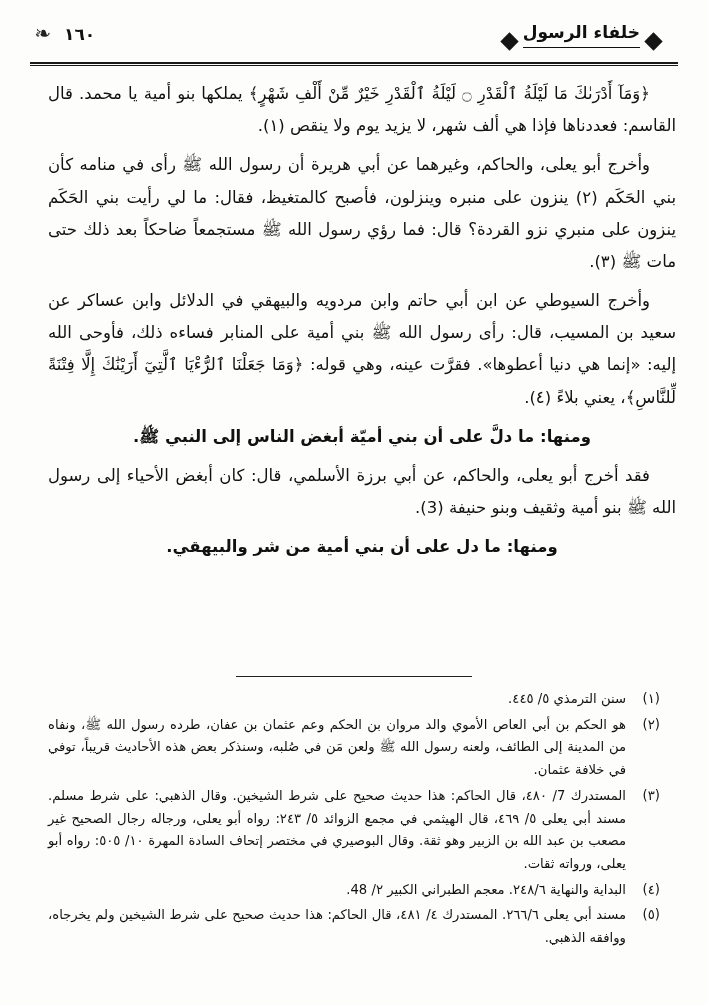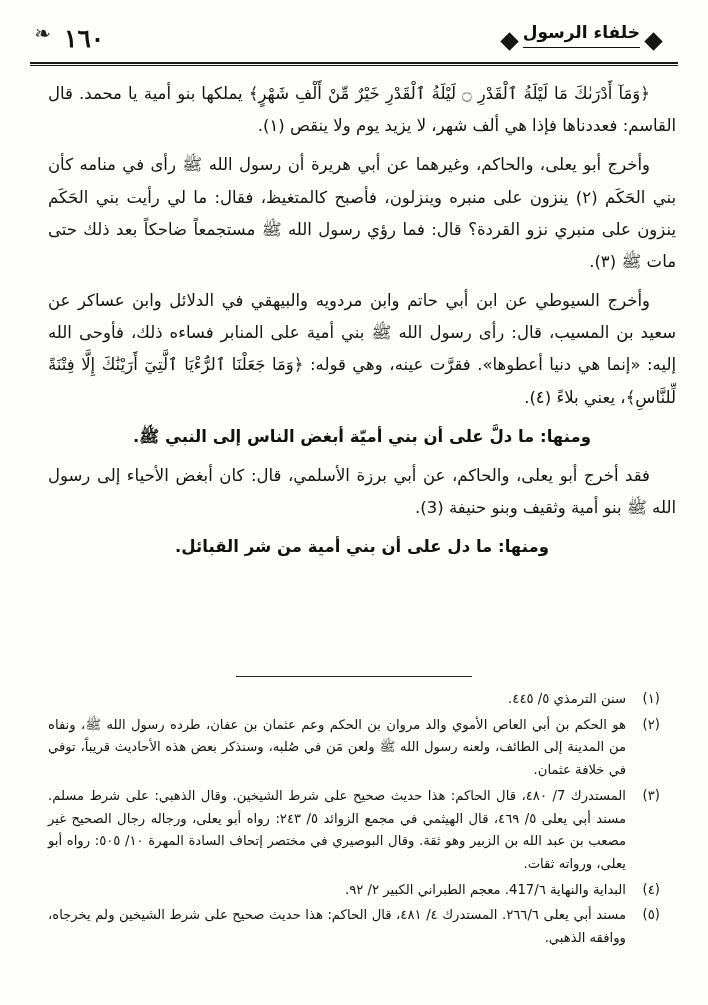--- a/index.html
+++ b/index.html
@@ -66,25 +66,24 @@
     letter-spacing: 0px;
     color: #101010;
     border-bottom: 1px solid #101010;
     padding-bottom: 1px;
     line-height: 1.5;
   }
   .page-number {
     position: absolute;
     top: 6px;
     left: 34px;
-    font-size: 25px;
+    font-size: 17px;
     font-weight: bold;
     color: #111;
     letter-spacing: 1px;
-    font-family: Liberation Serif, serif;
   }
   .corner-orn {
     position: absolute;
     top: 0px;
     left: 0px;
     width: 26px;
     height: 30px;
     color: #222;
     font-size: 20px;
     line-height: 30px;
@@ -165,41 +164,41 @@
     <div class="corner-orn">❧</div>
     <div class="header-rule"></div>
   </div>
 
   <div class="body">
     <p class="para indent">﴿وَمَآ أَدْرَىٰكَ مَا لَيْلَةُ ٱلْقَدْرِ ۝ لَيْلَةُ ٱلْقَدْرِ خَيْرٌ مِّنْ أَلْفِ شَهْرٍ﴾ يملكها بنو أمية يا محمد. قال القاسم: فعددناها فإذا هي ألف شهر، لا يزيد يوم ولا ينقص (١).</p>
     <p class="para indent">وأخرج أبو يعلى، والحاكم، وغيرهما عن أبي هريرة أن رسول الله ﷺ رأى في منامه كأن بني الحَكَم (٢) ينزون على منبره وينزلون، فأصبح كالمتغيظ، فقال: ما لي رأيت بني الحَكَم ينزون على منبري نزو القردة؟ قال: فما رؤي رسول الله ﷺ مستجمعاً ضاحكاً بعد ذلك حتى مات ﷺ (٣).</p>
     <p class="para indent">وأخرج السيوطي عن ابن أبي حاتم وابن مردويه والبيهقي في الدلائل وابن عساكر عن سعيد بن المسيب، قال: رأى رسول الله ﷺ بني أمية على المنابر فساءه ذلك، فأوحى الله إليه: «إنما هي دنيا أعطوها». فقرَّت عينه، وهي قوله: ﴿وَمَا جَعَلْنَا ٱلرُّءْيَا ٱلَّتِيٓ أَرَيْنَٰكَ إِلَّا فِتْنَةً لِّلنَّاسِ﴾، يعني بلاءً (٤).</p>
     <p class="para center">ومنها: ما دلَّ على أن بني أميّة أبغض الناس إلى النبي ﷺ.</p>
     <p class="para indent">فقد أخرج أبو يعلى، والحاكم، عن أبي برزة الأسلمي، قال: كان أبغض الأحياء إلى رسول الله ﷺ بنو أمية وثقيف وبنو حنيفة (3).</p>
-    <p class="para center">ومنها: ما دل على أن بني أمية من شر القبائل.</p>
+    <p class="para center">ومنها: ما دل على أن بني أمية من شر والبيهقي.</p>
   </div>
 
   <div class="fn-rule"></div>
 
   <div class="footnotes">
     <p class="fn">
       <span class="num">(١)</span>
       <span>سنن الترمذي ٥/ ٤٤٥.</span>
     </p>
     <p class="fn">
       <span class="num">(٢)</span>
       <span>هو الحكم بن أبي العاص الأموي والد مروان بن الحكم وعم عثمان بن عفان، طرده رسول الله ﷺ، ونفاه من المدينة إلى الطائف، ولعنه رسول الله ﷺ ولعن مَن في صُلبه، وسنذكر بعض هذه الأحاديث قريباً، توفي في خلافة عثمان.</span>
     </p>
     <p class="fn">
       <span class="num">(٣)</span>
       <span>المستدرك 7/ ٤٨٠، قال الحاكم: هذا حديث صحيح على شرط الشيخين. وقال الذهبي: على شرط مسلم. مسند أبي يعلى ٥/ ٤٦٩، قال الهيثمي في مجمع الزوائد ٥/ ٢٤٣: رواه أبو يعلى، ورجاله رجال الصحيح غير مصعب بن عبد الله بن الزبير وهو ثقة. وقال البوصيري في مختصر إتحاف السادة المهرة ١٠/ ٥٠٥: رواه أبو يعلى، ورواته ثقات.</span>
     </p>
     <p class="fn">
       <span class="num">(٤)</span>
-      <span>البداية والنهاية 417/٦. معجم الطبراني الكبير ٢/ ٩٢.</span>
+      <span>البداية والنهاية ٢٤٨/٦. معجم الطبراني الكبير ٢/ 48.</span>
     </p>
     <p class="fn">
       <span class="num">(٥)</span>
       <span>مسند أبي يعلى ٢٦٦/٦. المستدرك ٤/ ٤٨١، قال الحاكم: هذا حديث صحيح على شرط الشيخين ولم يخرجاه، ووافقه الذهبي.</span>
     </p>
   </div>
 
 </div>
 
 </body></html>

